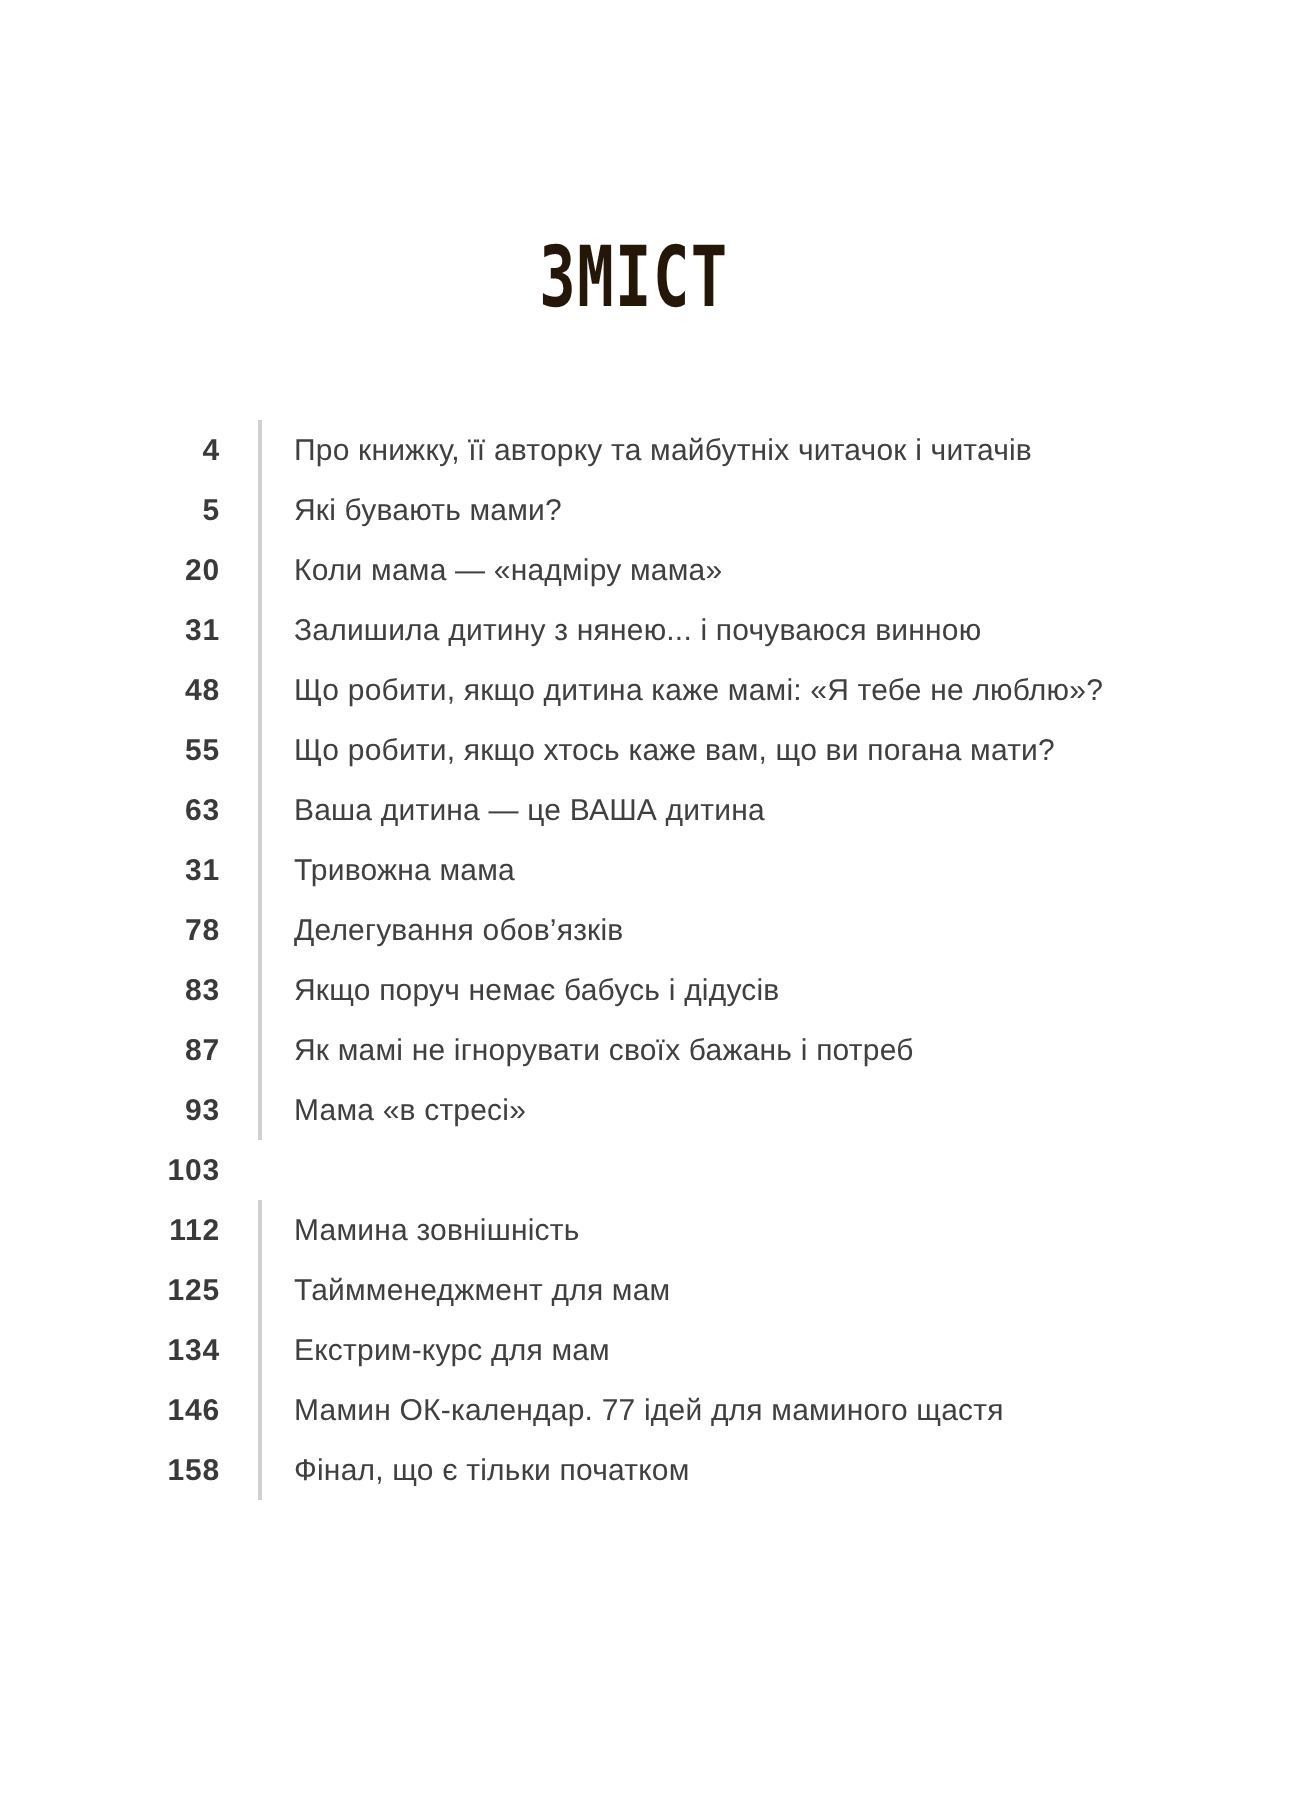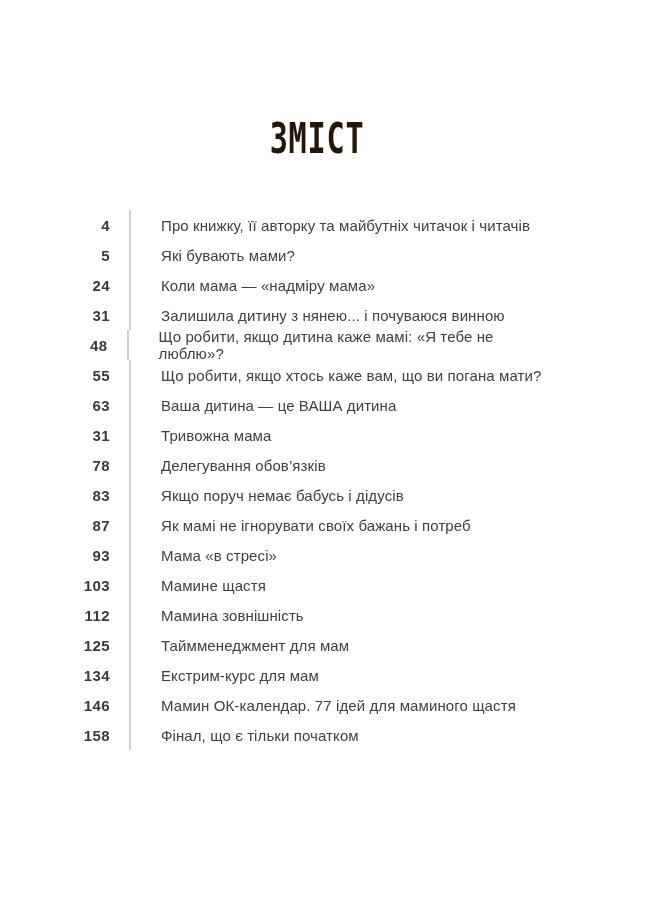--- a/index.html
+++ b/index.html
@@ -47,21 +47,21 @@
     font-weight: 700;
     color: #3a3a3a;
     letter-spacing: 0.4px;
     display: flex;
     align-items: center;
     justify-content: flex-end;
   }
   .toc-entry-title {
     margin-left: 19px;
     border-left: 2px solid #d0d0d0;
-    padding-left: 30px;
+    padding-left: 16px;
     color: #404040;
     display: flex;
     align-items: center;
     letter-spacing: 0.1px;
   }
 </style>
 </head>
 <body>
 
 <div class="page">
@@ -73,21 +73,21 @@
     <div class="toc-entry-title">Про книжку, її авторку та майбутніх читачок і читачів</div>
   </div>
 
   <div class="toc-row">
     <div class="toc-page-num">5</div>
     <div class="toc-entry-title">Які бувають мами?</div>
   </div>
 
 
   <div class="toc-row">
-    <div class="toc-page-num">24</div>
+    <div class="toc-page-num">20</div>
     <div class="toc-entry-title">Коли мама — «надміру мама»</div>
   </div>
 
   <div class="toc-row">
     <div class="toc-page-num">31</div>
     <div class="toc-entry-title">Залишила дитину з нянею... і почуваюся винною</div>
   </div>
 
 
   <div class="toc-row">
@@ -125,21 +125,20 @@
     <div class="toc-entry-title">Як мамі не ігнорувати своїх бажань і потреб</div>
   </div>
 
   <div class="toc-row">
     <div class="toc-page-num">93</div>
     <div class="toc-entry-title">Мама «в стресі»</div>
   </div>
 
   <div class="toc-row">
     <div class="toc-page-num">103</div>
-    <div class="toc-entry-title">Мамине щастя</div>
   </div>
 
   <div class="toc-row">
     <div class="toc-page-num">112</div>
     <div class="toc-entry-title">Мамина зовнішність</div>
   </div>
 
   <div class="toc-row">
     <div class="toc-page-num">125</div>
     <div class="toc-entry-title">Таймменеджмент для мам</div>

